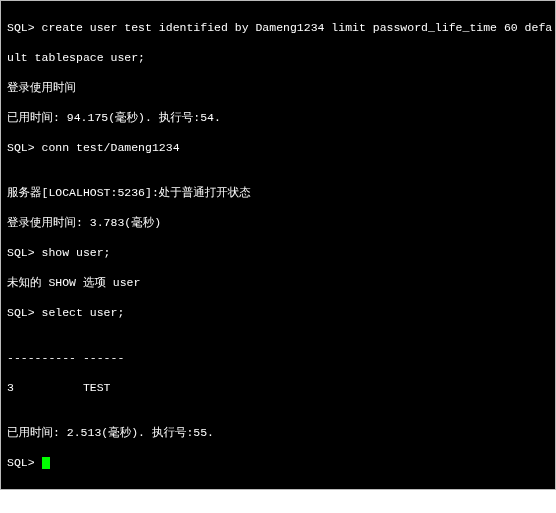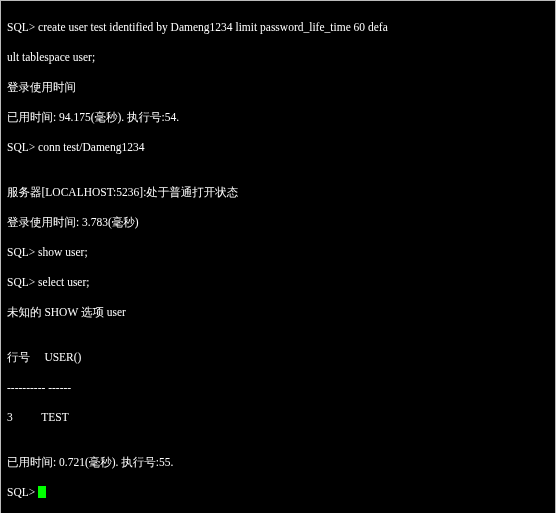--- a/index.html
+++ b/index.html
@@ -14,21 +14,21 @@
     padding: 4px 6px;
     white-space: pre;
     overflow: hidden;
   }
   .terminal.top {
     font-size: 11.5px;
     line-height: 15px;
     border: 1px solid #bbb;
     margin: 0 0 2px 0;
   }
-  .line { display: block; font-family: Liberation Serif, serif; }
+  .line { display: block; }
   .cursor {
     display: inline-block;
     width: 8px;
     height: 12px;
     background: #00ff00;
     vertical-align: text-bottom;
   }
 </style>
 </head>
 <body>
@@ -36,22 +36,21 @@
 <div class="terminal top">
 <span class="line">SQL&gt; create user test identified by Dameng1234 limit password_life_time 60 defa</span>
 <span class="line">ult tablespace user;</span>
 <span class="line">登录使用时间</span>
 <span class="line">已用时间: 94.175(毫秒). 执行号:54.</span>
 <span class="line">SQL&gt; conn test/Dameng1234</span>
 <span class="line"></span>
 <span class="line">服务器[LOCALHOST:5236]:处于普通打开状态</span>
 <span class="line">登录使用时间: 3.783(毫秒)</span>
 <span class="line">SQL&gt; show user;</span>
+<span class="line">未知的 SHOW 选项 user</span>
 <span class="line">SQL&gt; select user;</span>
-<span class="line">未知的 SHOW 选项 user</span>
 <span class="line"></span>
-<span class="line">行号     USER()</span>
 <span class="line">---------- ------</span>
 <span class="line">3          TEST</span>
 <span class="line"></span>
-<span class="line">已用时间: 0.721(毫秒). 执行号:55.</span>
+<span class="line">已用时间: 2.513(毫秒). 执行号:55.</span>
 <span class="line"><span>SQL&gt; </span><span class="cursor"></span></span>
 </div>
 
 </body></html>

